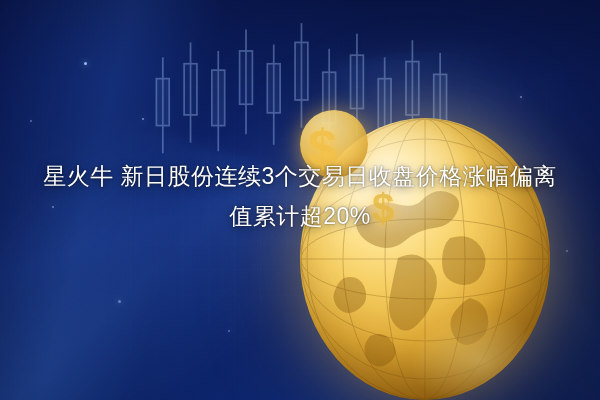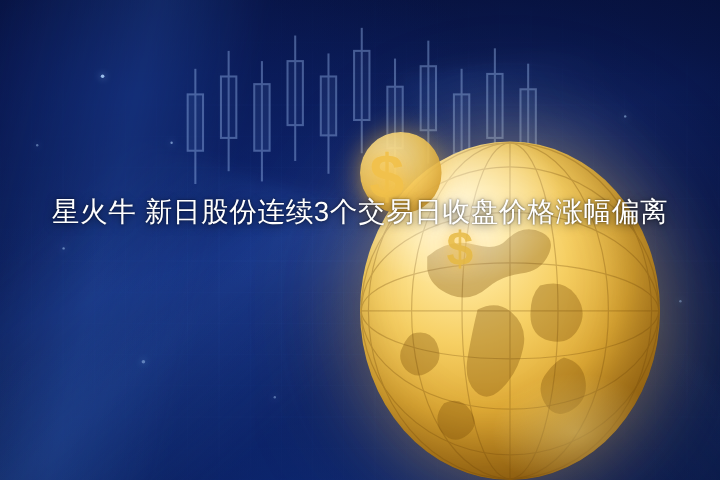--- a/index.html
+++ b/index.html
@@ -277,15 +277,16 @@
   <div class="dot" style="left:142px; top:118px; width:2px; height:2px; opacity:.7;"></div>
   <div class="dot" style="left:52px;  top:206px; width:2px; height:2px; opacity:.6;"></div>
   <div class="dot" style="left:118px; top:300px; width:3px; height:3px; opacity:.55;"></div>
   <div class="dot" style="left:228px; top:330px; width:2px; height:2px; opacity:.5;"></div>
   <div class="dot" style="left:520px; top:96px;  width:2px; height:2px; opacity:.6;"></div>
   <div class="dot" style="left:566px; top:250px; width:2px; height:2px; opacity:.45;"></div>
   <div class="dot" style="left:30px;  top:120px; width:2px; height:2px; opacity:.5;"></div>
 
   <div class="headline">
     <span class="ln">星火牛 新日股份连续3个交易日收盘价格涨幅偏离</span>
+    <span class="ln">值累计超20%</span>
   </div>
 
 </div>
 
 </body></html>

